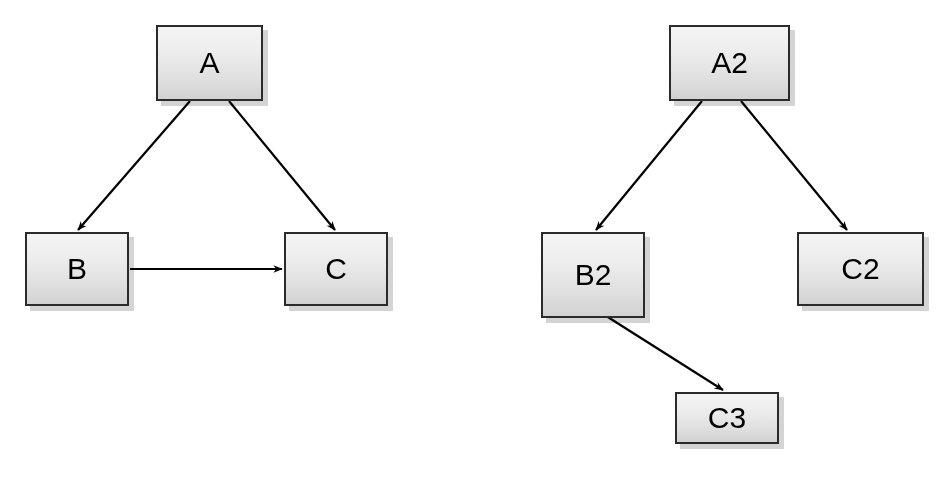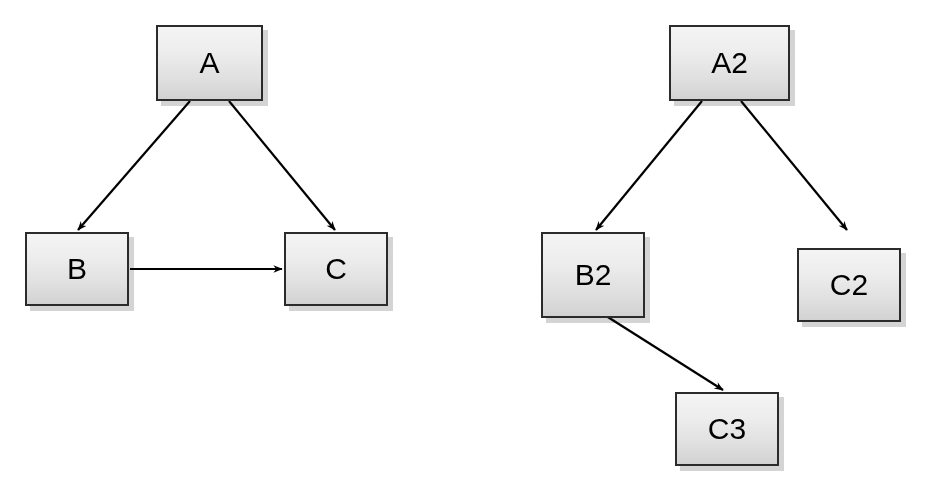--- a/index.html
+++ b/index.html
@@ -82,21 +82,21 @@
   </div>
 
   <div class="graph-node" style="left: 669px; top: 25px; width: 121px; height: 76px;">
     <span class="graph-node-label">A2</span>
   </div>
 
   <div class="graph-node" style="left: 541px; top: 232px; width: 104px; height: 86px;">
     <span class="graph-node-label">B2</span>
   </div>
 
-  <div class="graph-node" style="left: 797px; top: 248px; width: 104px; height: 74px;">
+  <div class="graph-node" style="left: 797px; top: 232px; width: 127px; height: 74px;">
     <span class="graph-node-label">C2</span>
   </div>
 
-  <div class="graph-node" style="left: 675px; top: 392px; width: 104px; height: 74px;">
+  <div class="graph-node" style="left: 675px; top: 392px; width: 104px; height: 52px;">
     <span class="graph-node-label">C3</span>
   </div>
 
 </div>
 
 </body></html>

